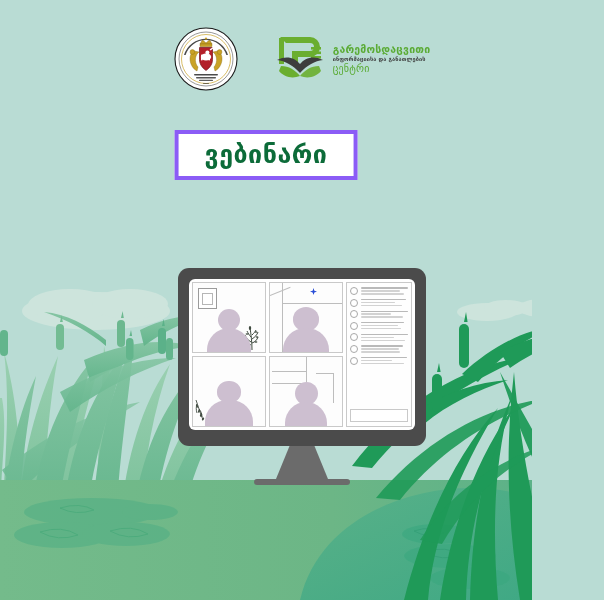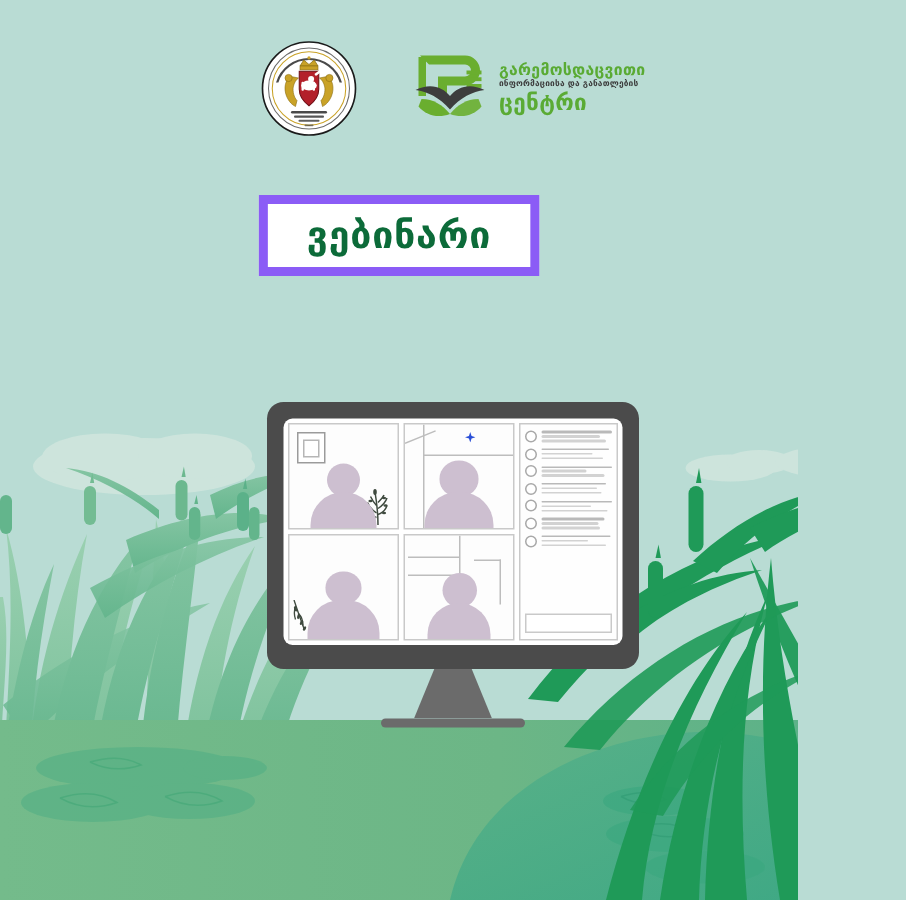--- a/index.html
+++ b/index.html
@@ -19,26 +19,26 @@
     position:absolute;left:0;top:26px;width:604px;height:66px;
     display:flex;align-items:center;justify-content:center;gap:36px;
     z-index:6;
   }
   .emblem{width:64px;height:64px;position:relative;flex:0 0 auto;}
   .eic-logo{display:flex;align-items:center;gap:7px;flex:0 0 auto;}
   .eic-mark{width:52px;height:52px;flex:0 0 auto;}
   .eic-text{display:flex;flex-direction:column;justify-content:center;line-height:1;}
   .eic-l1{font-size:10.5px;color:#5aab34;font-weight:700;letter-spacing:.2px;white-space:nowrap;}
   .eic-l2{font-size:5.6px;color:#3d3d3d;font-weight:700;letter-spacing:.1px;white-space:nowrap;margin-top:2px;}
-  .eic-l3{font-size:15px;color:#5aab34;font-weight:700;letter-spacing:.2px;white-space:nowrap;margin-top:1px;}
+  .eic-l3{font-size:10px;color:#5aab34;font-weight:400;letter-spacing:.2px;white-space:nowrap;margin-top:1px;}
 
   
   .title-box{
     position:absolute;left:50%;transform:translateX(-50%);top:130px;
-    background:#ffffff;border:6px solid #8b5cf6;
+    background:#ffffff;border:4px solid #8b5cf6;
     padding:8px 26px 9px;z-index:6;
   }
   .title-box span{
     display:block;font-size:25px;font-weight:700;color:#0c6b39;
     letter-spacing:.5px;line-height:1;white-space:nowrap;
   }
   .subtitle{
     position:absolute;left:0;top:192px;width:604px;text-align:center;z-index:6;
   }
   .subtitle span{

